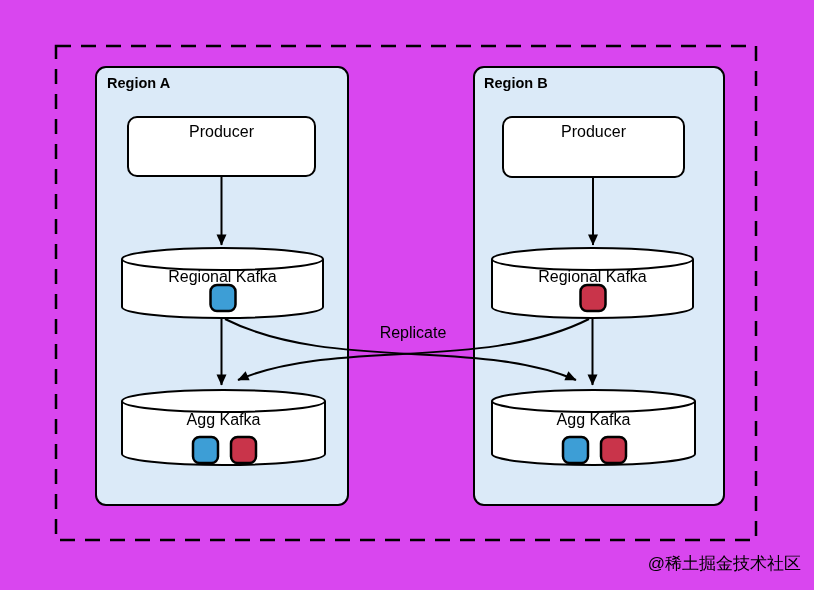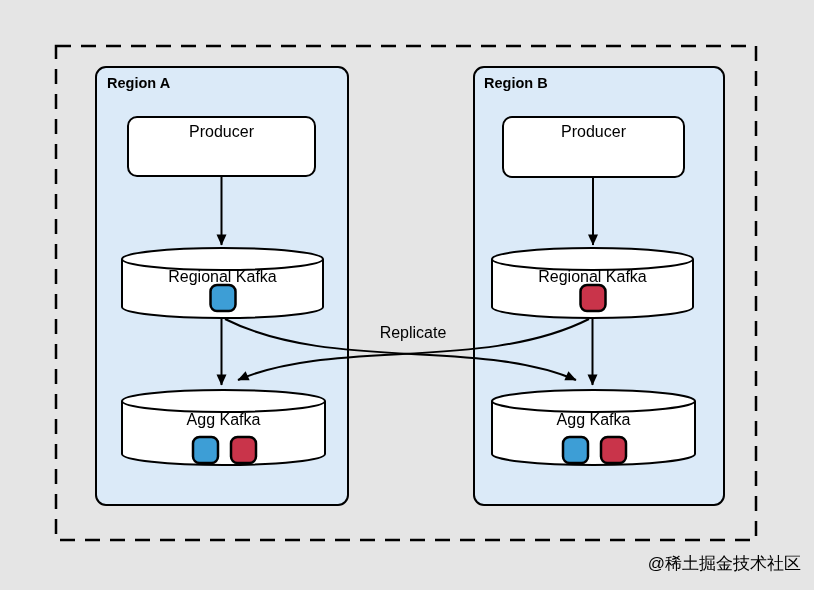--- a/index.html
+++ b/index.html
@@ -5,21 +5,21 @@
   html, body {
     margin: 0;
     padding: 0;
     background: #ffffff;
     font-family: "Liberation Sans", "DejaVu Sans", sans-serif;
   }
   .canvas {
     position: relative;
     width: 814px;
     height: 590px;
-    background: #e5e5e5;
+    background: #d946ef;
     overflow: hidden;
   }
   svg { display: block; }
   text {
     font-family: "Liberation Sans", "DejaVu Sans", sans-serif;
     fill: #000000;
   }
   .region-label { font-weight: bold; font-size: 14.5px; }
   .node-label   { font-size: 16px; }
   .edge-label   { font-size: 16px; }

